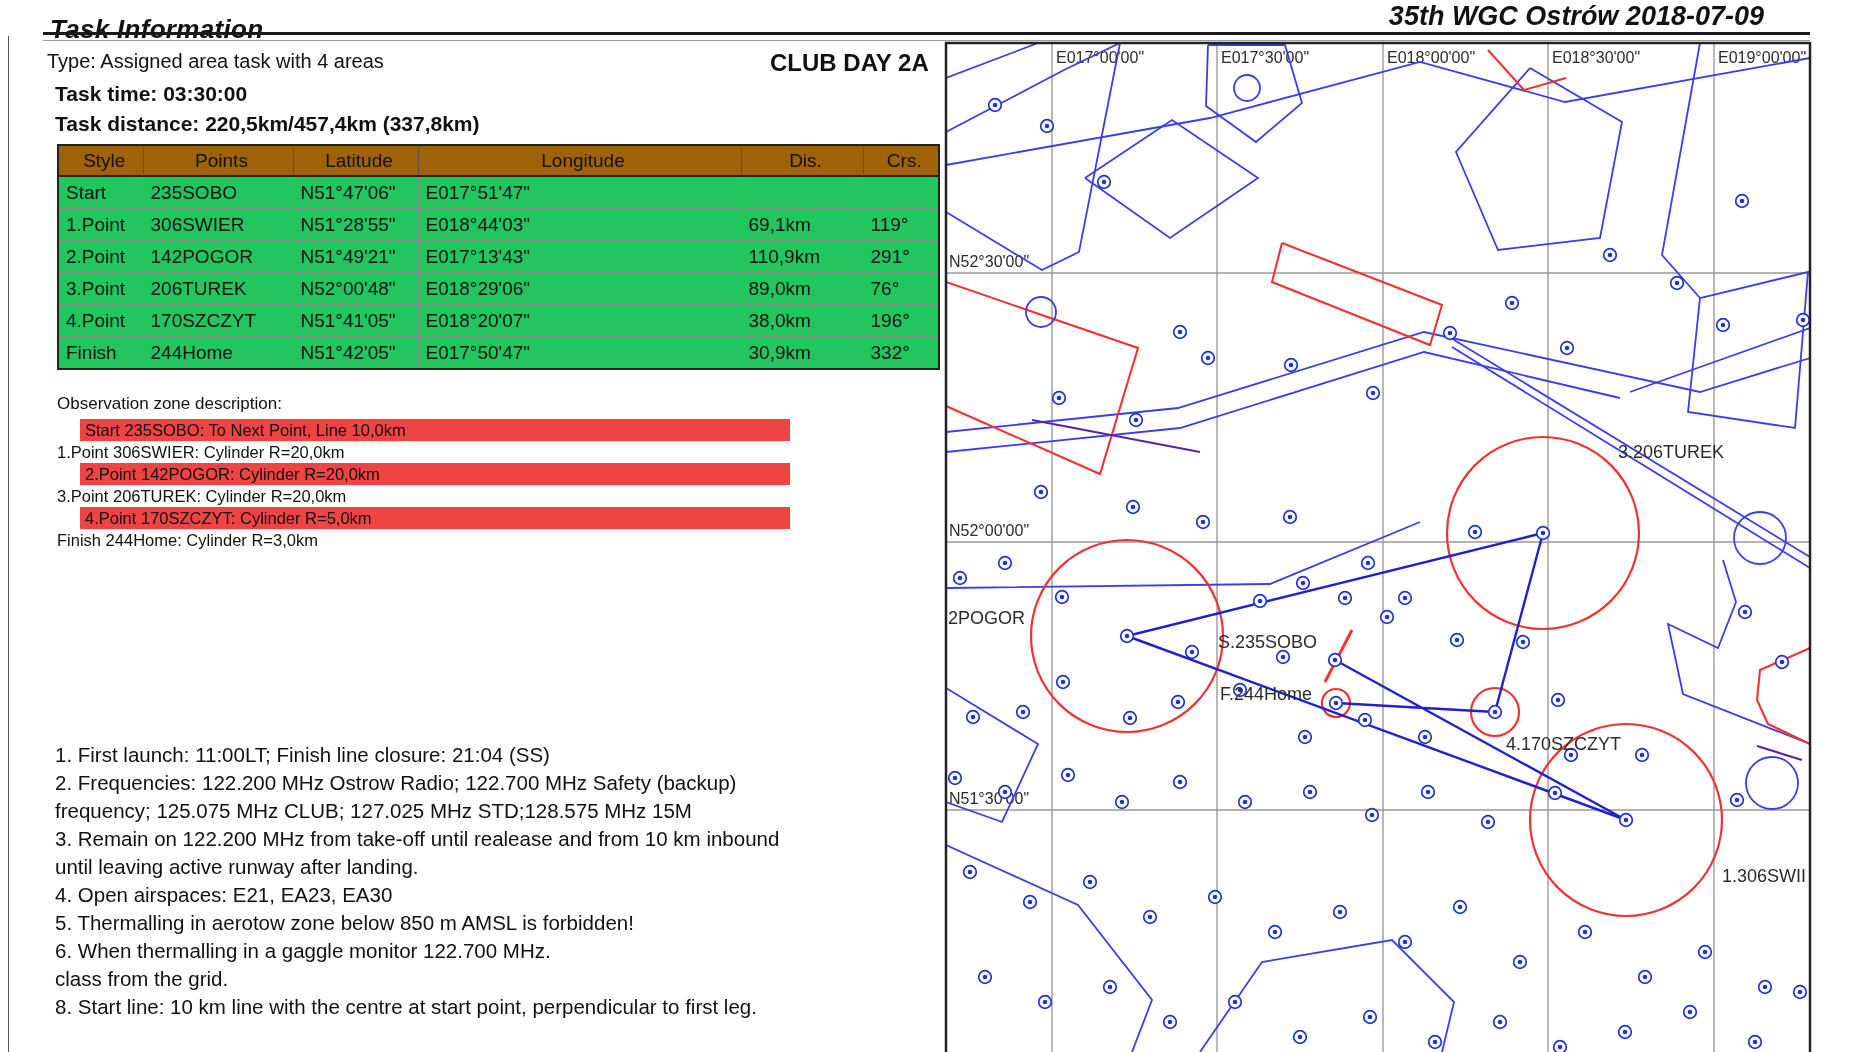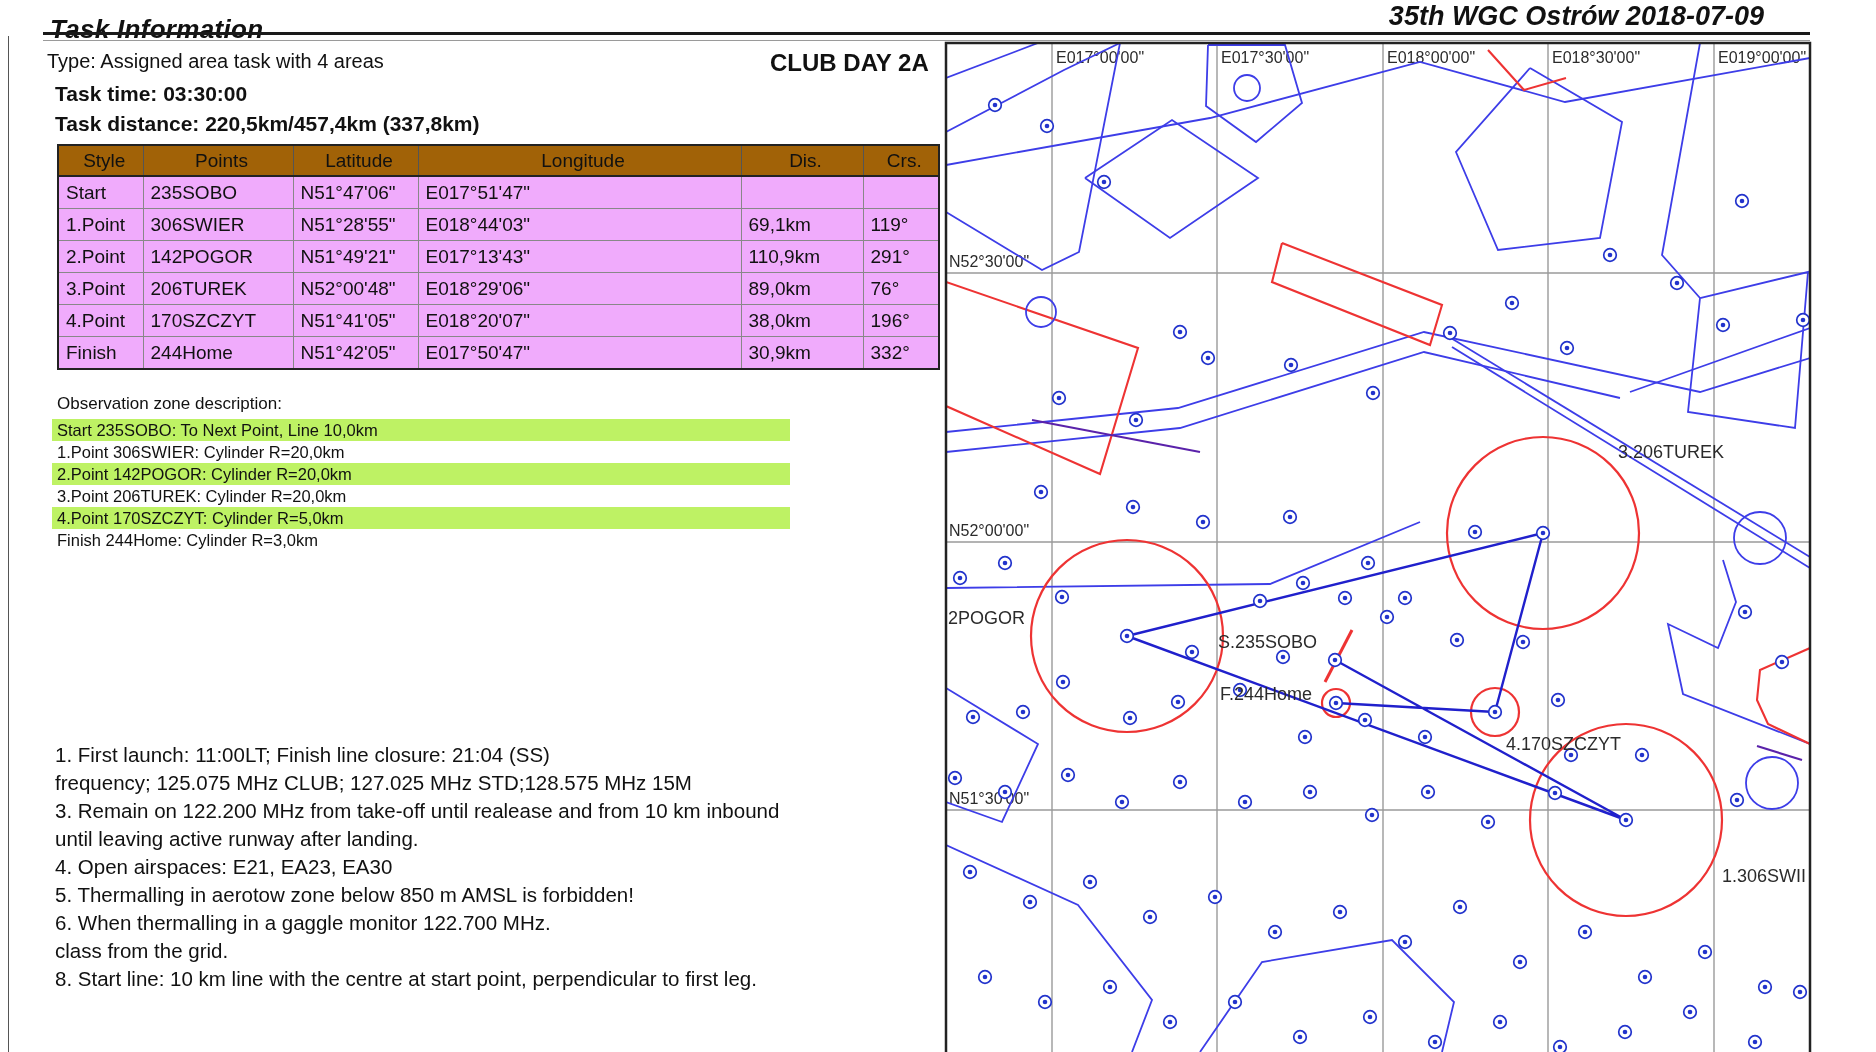--- a/index.html
+++ b/index.html
@@ -17,27 +17,27 @@
   #club-day{left:770px;top:49px;font-size:24px;font-weight:bold;}
   #task-time{left:55px;top:82px;font-size:21px;font-weight:bold;}
   #task-distance{left:55px;top:112px;font-size:21px;font-weight:bold;}
 
   #turnpoint-table{left:57px;top:144px;border-collapse:collapse;border:2px solid #222;font-size:19px;table-layout:fixed;}
   #turnpoint-table th{
     background:#a16207;border:1px solid #555;border-bottom:2px solid #222;
     font-weight:normal;text-align:center;padding:2px 0 2px 7px;height:25px;overflow:hidden;white-space:nowrap;
   }
   #turnpoint-table td{
-    border:1px solid #888;text-align:left;padding:2px 0 2px 7px;height:27px;overflow:hidden;white-space:nowrap;background:#f0abfc;
+    border:1px solid #888;text-align:left;padding:2px 0 2px 7px;height:27px;overflow:hidden;white-space:nowrap;background:#22c55e;
   }
 
   #obs-heading{left:57px;top:394px;font-size:17px;}
   #obs-lines{left:52px;top:419px;width:738px;font-size:16.5px;}
   .obs-line{height:22px;line-height:22px;padding-left:5px;white-space:nowrap;}
-  .obs-line.hl{background:#bef264;}
+  .obs-line.hl{background:#ef4444;margin-left:28px;}
 
   #notes{left:55px;top:741px;font-size:20.5px;}
   .note-line{height:28px;line-height:28px;white-space:nowrap;}
 
   #map-svg{position:absolute;left:944px;top:41px;width:868px;height:1011px;font-family:"Liberation Sans",sans-serif;}
 </style>
 </head>
 <body>
 
 <div>
@@ -129,20 +129,21 @@
       <div class="obs-line hl">Start 235SOBO: To Next Point, Line 10,0km</div>
       <div class="obs-line">1.Point 306SWIER: Cylinder R=20,0km</div>
       <div class="obs-line hl">2.Point 142POGOR: Cylinder R=20,0km</div>
       <div class="obs-line">3.Point 206TUREK: Cylinder R=20,0km</div>
       <div class="obs-line hl">4.Point 170SZCZYT: Cylinder R=5,0km</div>
       <div class="obs-line">Finish 244Home: Cylinder R=3,0km</div>
     </div>
 
   <div class="abs" id="notes">
       <div class="note-line">1. First launch: 11:00LT; Finish line closure: 21:04 (SS)</div>
+      <div class="note-line">2. Frequencies: 122.200 MHz Ostrow Radio; 122.700 MHz Safety (backup)</div>
       <div class="note-line">frequency; 125.075 MHz CLUB; 127.025 MHz STD;128.575 MHz 15M</div>
       <div class="note-line">3. Remain on 122.200 MHz from take-off until realease and from 10 km inbound</div>
       <div class="note-line">until leaving active runway after landing.</div>
       <div class="note-line">4. Open airspaces: E21, EA23, EA30</div>
       <div class="note-line">5. Thermalling in aerotow zone below 850 m AMSL is forbidden!</div>
       <div class="note-line">6. When thermalling in a gaggle monitor 122.700 MHz.</div>
       <div class="note-line">class from the grid.</div>
       <div class="note-line">8. Start line: 10 km line with the centre at start point, perpendicular to first leg.</div>
     </div>
 

